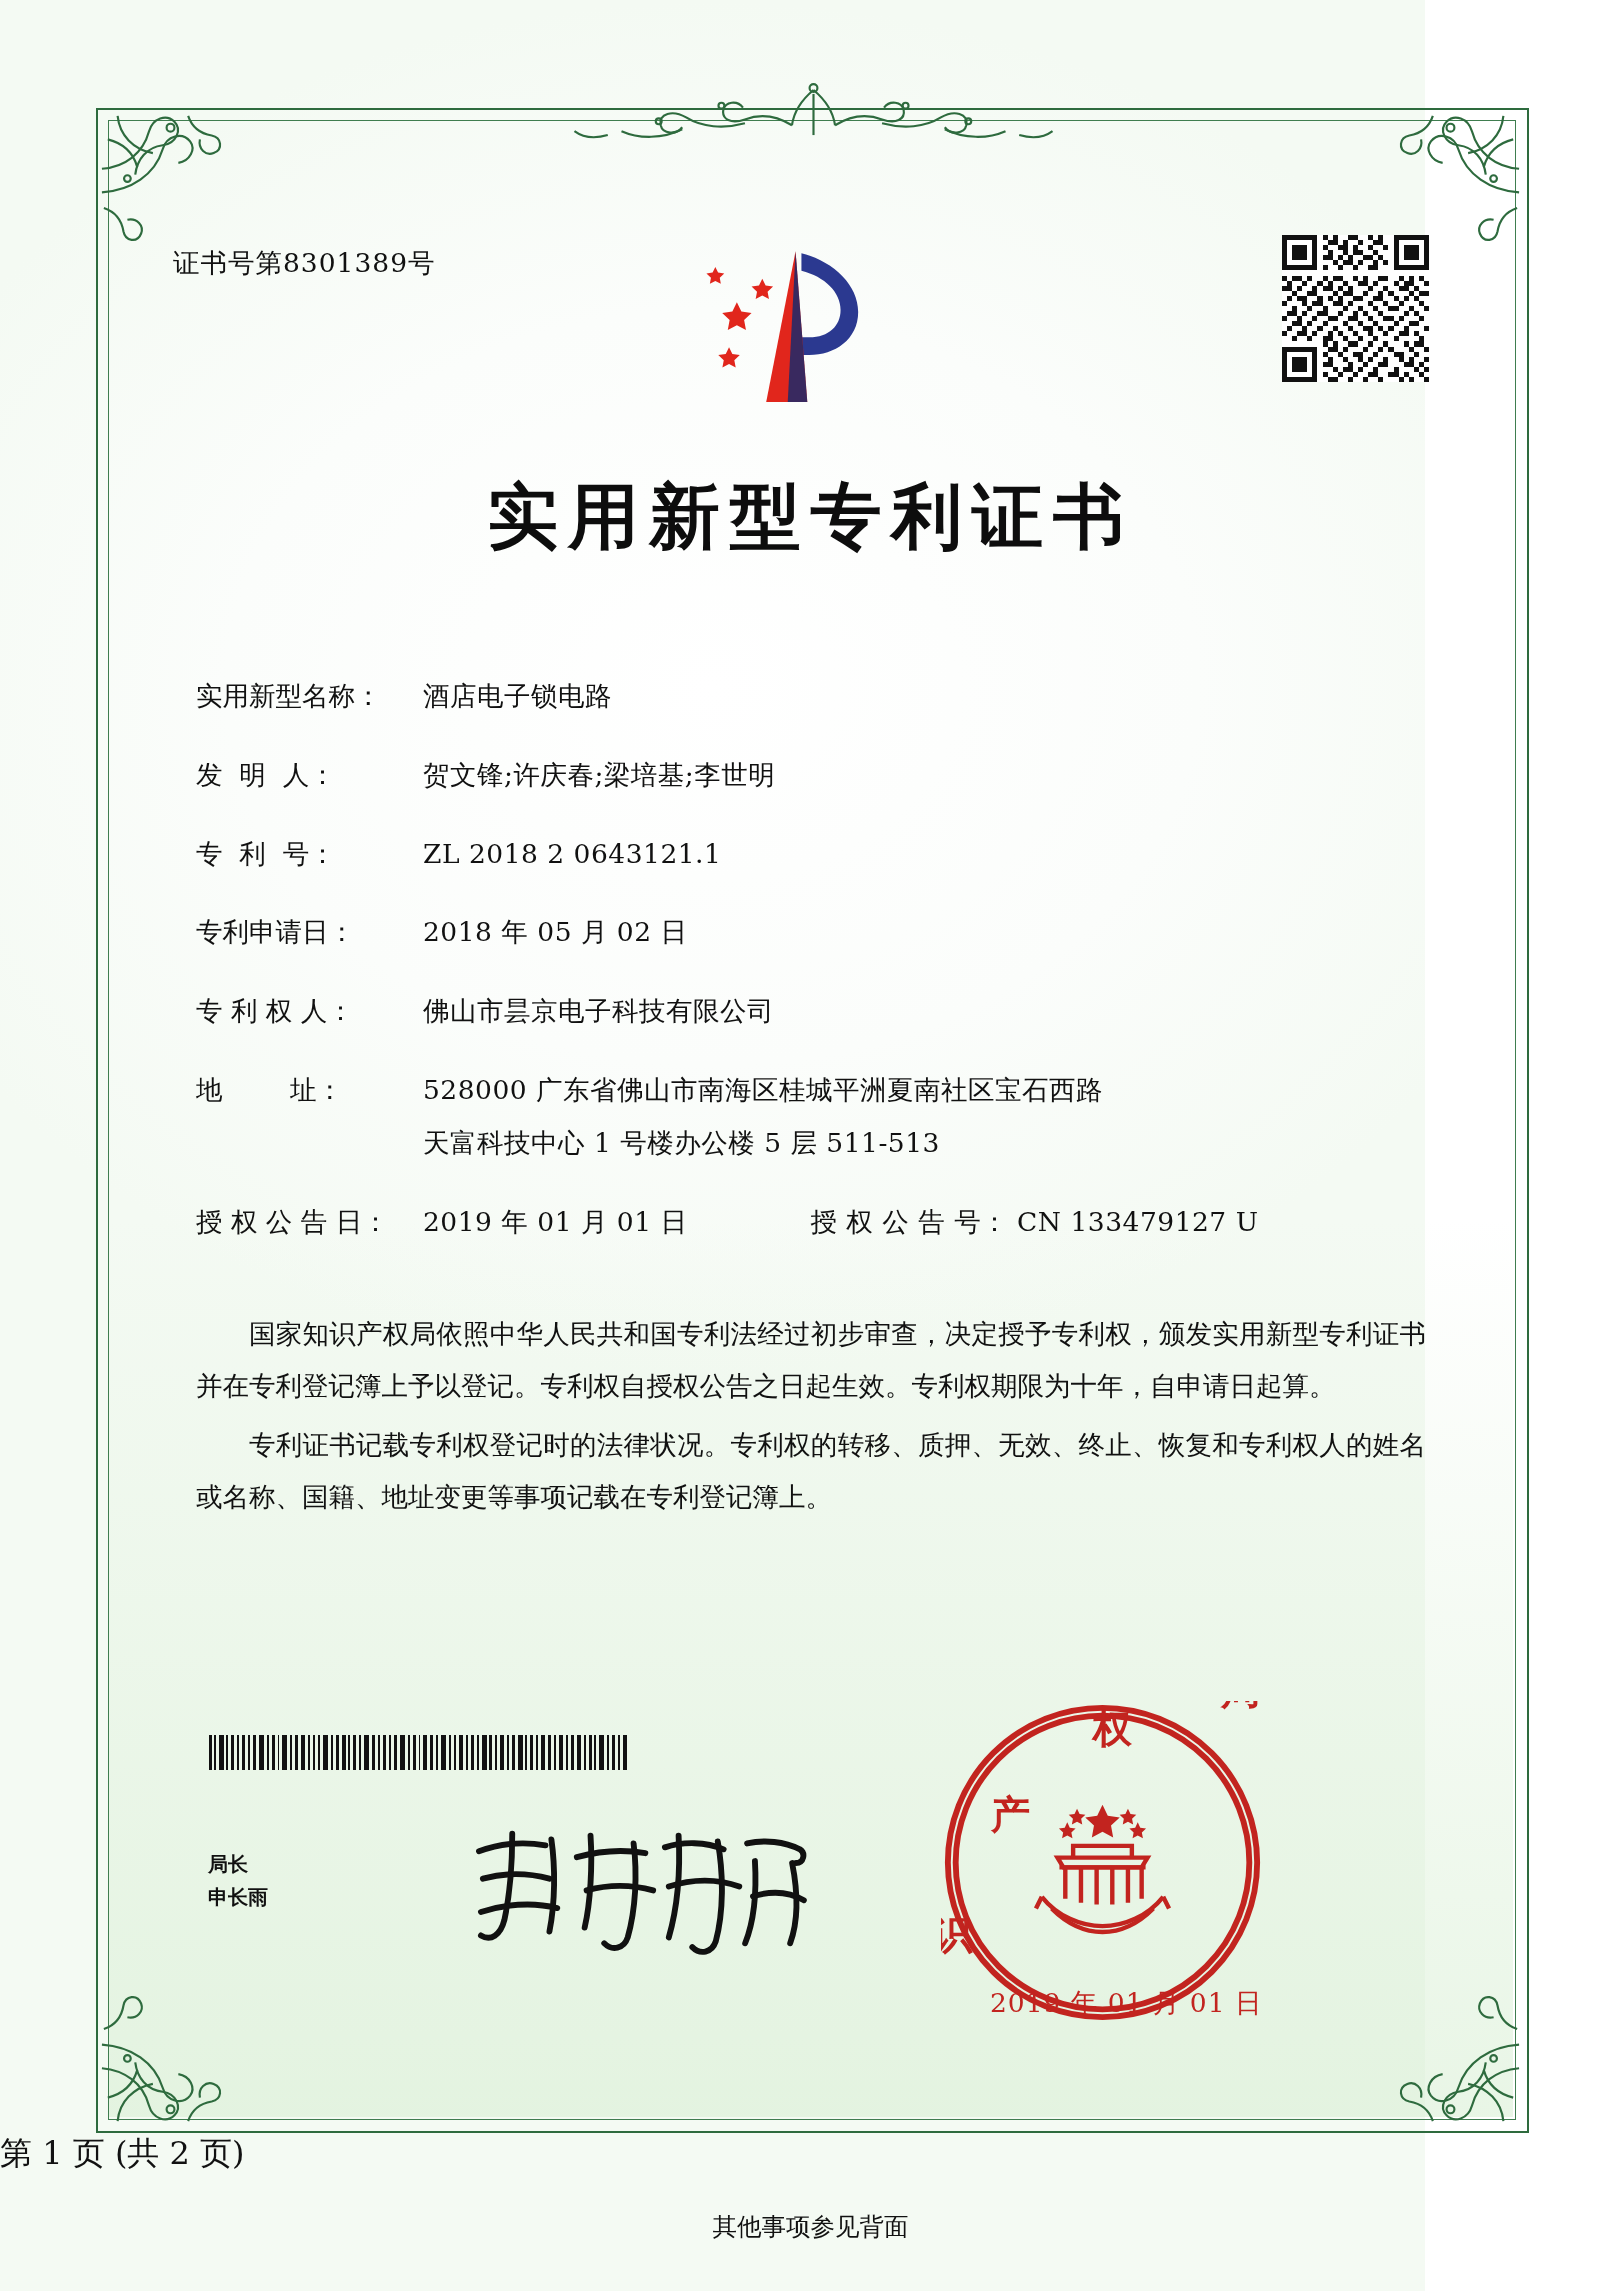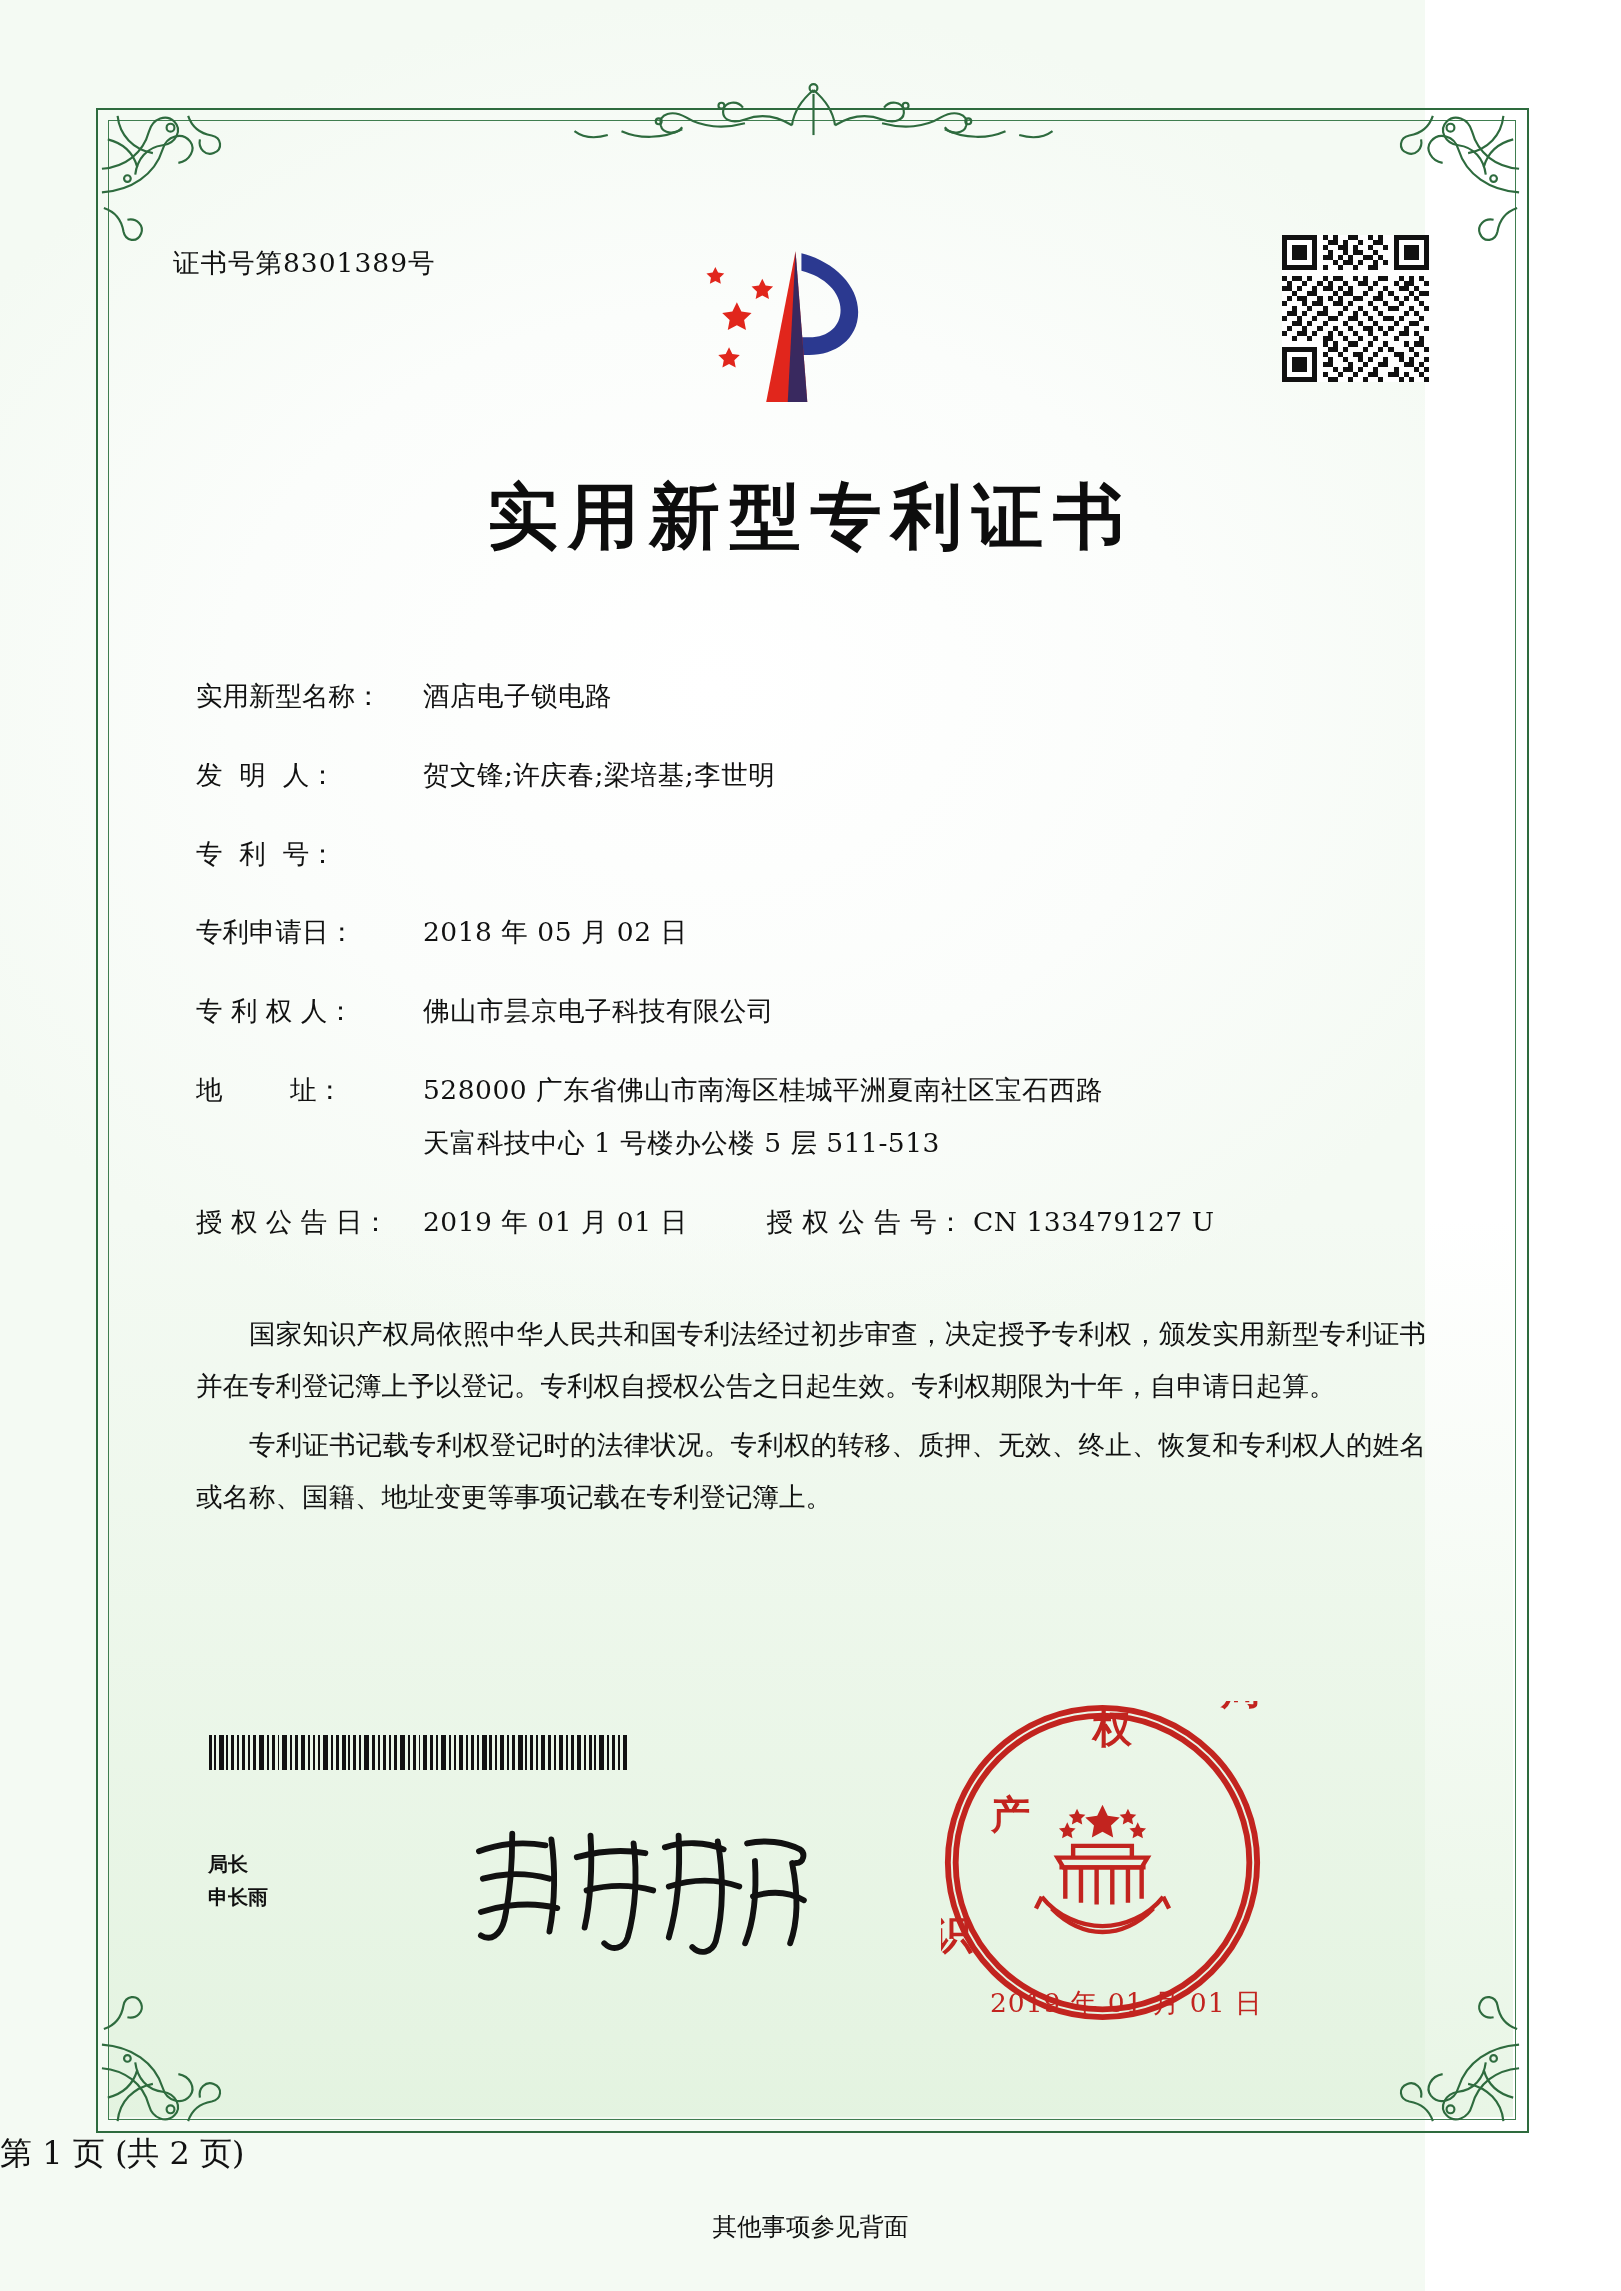--- a/index.html
+++ b/index.html
@@ -121,21 +121,21 @@
     font-family: "DejaVu Serif", "Liberation Serif", serif;
   }
   .row .value {
     flex: 1;
     font-family: "DejaVu Serif", "Liberation Serif", serif;
     letter-spacing: 0.5px;
   }
   .row .value .line2 { display: block; margin-top: 13.7px; }
 
   .row.split .value2-label {
-    margin-left: 70px;
+    margin-left: 114px;
     white-space: pre;
     text-align: center;
   }
 
   
   .paras {
     position: absolute;
     left: 196px; top: 1308px;
     width: 1230px;
     font-size: 26.5px;
@@ -544,20 +544,21 @@
       <div class="value">酒店电子锁电路</div>
     </div>
 
     <div class="row">
       <div class="label">发  明  人：</div>
       <div class="value">贺文锋;许庆春;梁培基;李世明</div>
     </div>
 
     <div class="row">
       <div class="label">专  利  号：</div>
+      <div class="value">ZL 2018 2 0643121.1</div>
     </div>
 
     <div class="row">
       <div class="label">专利申请日：</div>
       <div class="value">2018 年 05 月 02 日</div>
     </div>
 
     <div class="row">
       <div class="label">专 利 权 人：</div>
       <div class="value">佛山市昙京电子科技有限公司</div>

